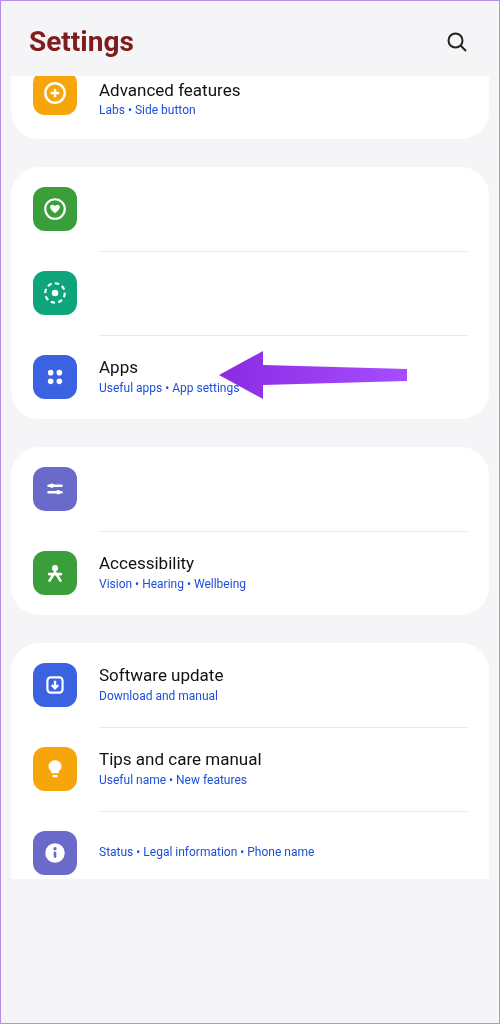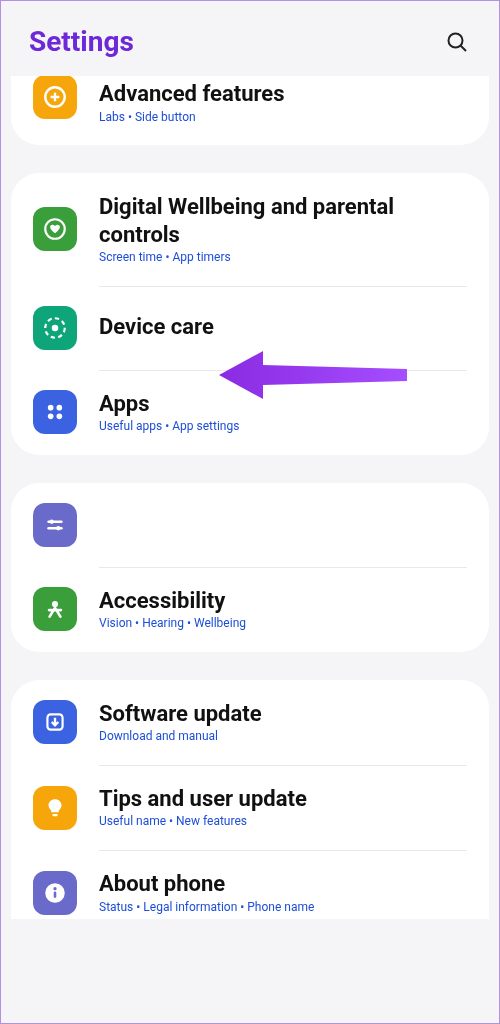--- a/index.html
+++ b/index.html
@@ -14,21 +14,21 @@
   }
   .header {
     display: flex;
     justify-content: space-between;
     align-items: center;
     padding: 24px 28px 18px 28px;
   }
   .header-title {
     font-size: 28px;
     font-weight: 700;
-    color: #6d28d9;
+    color: #7f1d1d;
   }
   .search-btn {
     width: 28px;
     height: 28px;
     display: flex;
     align-items: center;
     justify-content: center;
     cursor: pointer;
   }
   .card {
@@ -71,22 +71,22 @@
     align-items: center;
     justify-content: center;
     flex-shrink: 0;
     margin-right: 22px;
   }
   .row-text {
     flex: 1;
     min-width: 0;
   }
   .row-title {
-    font-size: 22px;
-    font-weight: 700;
+    font-size: 17px;
+    font-weight: 400;
     color: #111;
     line-height: 1.25;
     margin-bottom: 2px;
   }
   .row-sub {
     font-size: 12px;
     color: #1d4ed8;
     line-height: 1.3;
   }
   .row.cut-top { padding-top: 4px; }
@@ -130,34 +130,29 @@
       </div>
     </div>
     <div class="card">
       <div class="row">
       <div class="icon-wrap" style="background:#3a9e3a">
         <svg width="26" height="26" viewBox="0 0 24 24">
             <circle cx="12" cy="12" r="9" fill="none" stroke="#fff" stroke-width="2"></circle>
             <path d="M12 16 C9 13.5 7.5 12 7.5 10.2 C7.5 8.8 8.6 8 9.7 8 C10.6 8 11.4 8.5 12 9.3 C12.6 8.5 13.4 8 14.3 8 C15.4 8 16.5 8.8 16.5 10.2 C16.5 12 15 13.5 12 16 Z" fill="#fff"></path>
           </svg>
       </div>
-      <div class="row-text">
-        <div class="row-title">Digital Wellbeing and parental controls</div>
-        <div class="row-sub">Screen time • App timers</div>
-      </div>
       </div>
       <div class="row">
       <div class="icon-wrap" style="background:#0fa57a">
         <svg width="26" height="26" viewBox="0 0 24 24">
             <circle cx="12" cy="12" r="9" fill="none" stroke="#fff" stroke-width="2" stroke-dasharray="4 3"></circle>
             <circle cx="12" cy="12" r="3" fill="#fff"></circle>
           </svg>
       </div>
       <div class="row-text">
-        <div class="row-title">Device care</div>
       </div>
       </div>
       <div class="row">
       <div class="icon-wrap" style="background:#3b62e0">
         <svg width="26" height="26" viewBox="0 0 24 24">
             <circle cx="8" cy="8" r="2.6" fill="#fff"></circle>
             <circle cx="16" cy="8" r="2.6" fill="#fff"></circle>
             <circle cx="8" cy="16" r="2.6" fill="#fff"></circle>
             <circle cx="16" cy="16" r="2.6" fill="#fff"></circle>
           </svg>
@@ -207,34 +202,33 @@
       </div>
       </div>
       <div class="row">
       <div class="icon-wrap" style="background:#f6a60b">
         <svg width="26" height="26" viewBox="0 0 24 24">
             <path d="M12 4 C8.7 4 6 6.5 6 9.5 C6 11.6 7.2 13 8.5 14.2 L8.5 16 L15.5 16 L15.5 14.2 C16.8 13 18 11.6 18 9.5 C18 6.5 15.3 4 12 4 Z" fill="#fff"></path>
             <rect x="9.5" y="17.5" width="5" height="2" rx="1" fill="#fff"></rect>
           </svg>
       </div>
       <div class="row-text">
-        <div class="row-title">Tips and user update</div>
+        <div class="row-title">Tips and care manual</div>
         <div class="row-sub">Useful name • New features</div>
       </div>
       </div>
       <div class="row cut-bottom">
       <div class="icon-wrap" style="background:#6a6acb">
         <svg width="26" height="26" viewBox="0 0 24 24">
             <circle cx="12" cy="12" r="9" fill="#fff"></circle>
             <circle cx="12" cy="8" r="1.5" fill="#6a6acb"></circle>
             <rect x="10.8" y="10.5" width="2.4" height="6" rx="1.2" fill="#6a6acb"></rect>
           </svg>
       </div>
       <div class="row-text">
-        <div class="row-title">About phone</div>
         <div class="row-sub">Status • Legal information • Phone name</div>
       </div>
       </div>
     </div>
   </div>
 
 <svg class="arrow" width="190" height="60" viewBox="0 0 190 60">
   <defs>
     <linearGradient id="ag" x1="0" y1="0" x2="1" y2="0">
       <stop offset="0" stop-color="#8a2be2"></stop>

